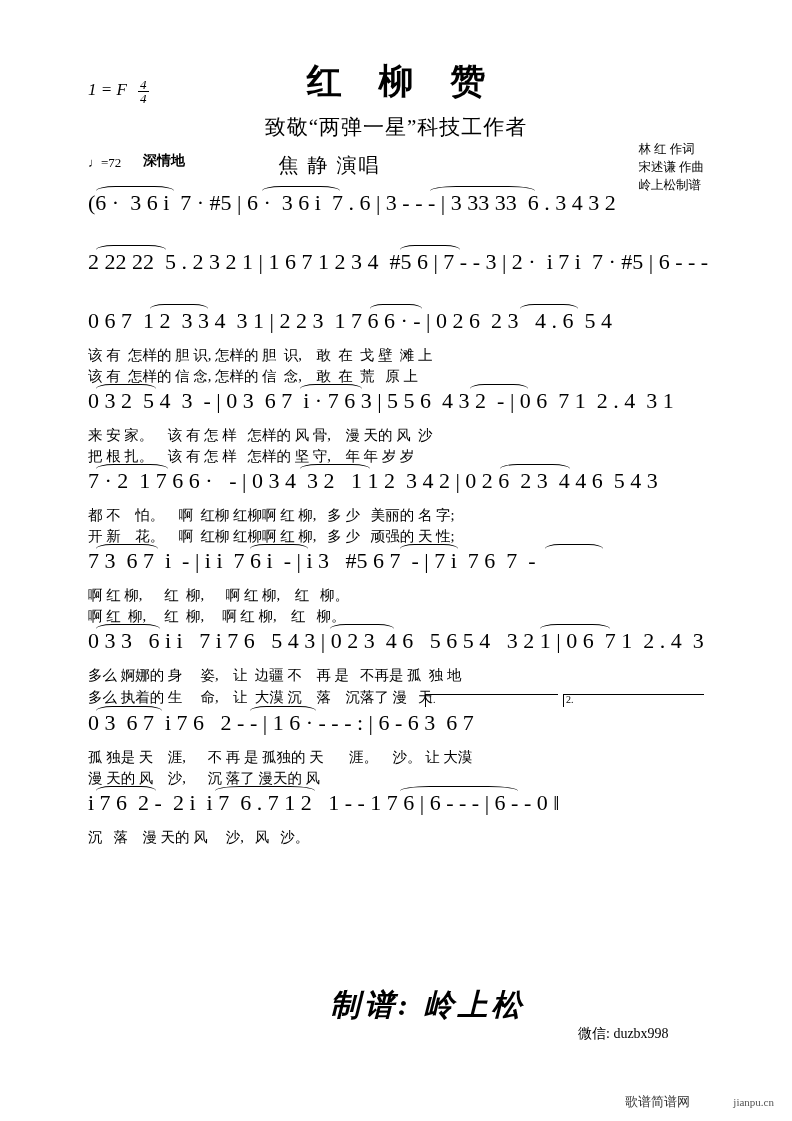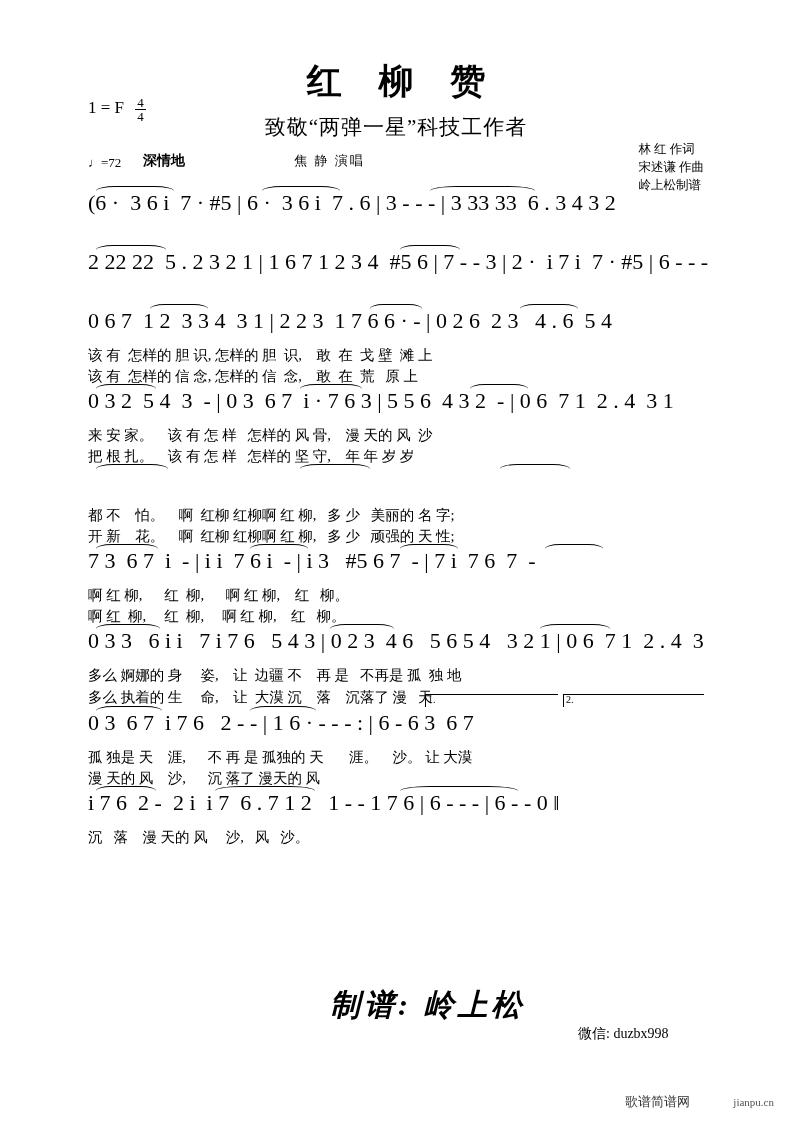--- a/index.html
+++ b/index.html
@@ -4,34 +4,34 @@
 <style>
   html,body{margin:0;padding:0;}
   body{
     width:792px;height:1121px;background:#ffffff;
     font-family:"Liberation Serif", serif;
     color:#000;position:relative;overflow:hidden;
   }
   .page{position:absolute;left:0;top:0;width:792px;height:1121px;}
 
   
-  .key-sig{position:absolute;left:88px;top:96px;font-size:17px;font-family:"Liberation Serif",serif;}
+  .key-sig{position:absolute;left:88px;top:78px;font-size:17px;font-family:"Liberation Serif",serif;font-style:italic;}
   .key-sig .frac{display:inline-block;vertical-align:middle;text-align:center;line-height:1.0;font-size:13px;margin-left:7px;}
   .key-sig .frac .num{display:block;border-bottom:1.6px solid #000;padding:0 2px;}
   .key-sig .frac .den{display:block;padding:0 2px;}
 
   .title{position:absolute;left:0;top:58px;width:792px;text-align:center;
     font-size:35px;font-weight:bold;letter-spacing:14px;text-indent:14px;
     font-family:"Liberation Serif",serif;}
   .subtitle{position:absolute;left:0;top:113px;width:792px;text-align:center;
     font-size:21px;letter-spacing:1px;font-family:"Liberation Serif",serif;}
 
   .tempo{position:absolute;left:88px;top:155px;font-size:13px;}
   .mood{position:absolute;left:143px;top:152px;font-size:14px;font-weight:bold;}
-  .singer{position:absolute;left:0;top:152px;width:659px;text-align:center;font-size:13px;letter-spacing:2px;}
+  .singer{position:absolute;left:0;top:152px;width:659px;text-align:center;font-size:20px;letter-spacing:2px;}
 
   .credits{position:absolute;right:88px;top:140px;text-align:left;font-size:12.5px;line-height:1.45;}
 
   
   .music{position:absolute;left:0;top:190px;width:792px;}
   .line{position:relative;margin:0 0 0 0;}
   .notes{
     position:relative;height:38px;
     padding:0 0 0 0;
     font-size:22px;font-family:"Liberation Serif",serif;
@@ -134,20 +134,21 @@
       <div class="lyr">
         <div class="row">把 根 扎。    该 有 怎 样   怎样的 坚 守,    年 年 岁 岁</div>
       </div>
     </div>
 
     <div class="line">
       <div class="notes">
         <div class="slur" style="left:96px;top:-4px;width:72px;"></div>
         <div class="slur" style="left:300px;top:-4px;width:70px;"></div>
         <div class="slur" style="left:500px;top:-4px;width:70px;"></div>
+        <div class="row">7 · 2  1 7 6 6 ·   - | 0 3 4  3 2   1 1 2  3 4 2 | 0 2 6  2 3  4 4 6  5 4 3</div>
       </div>
       <div class="lyr">
         <div class="row">都 不    怕。    啊  红柳 红柳啊 红 柳,   多 少   美丽的 名 字;</div>
       </div>
       <div class="lyr">
         <div class="row">开 新    花。    啊  红柳 红柳啊 红 柳,   多 少   顽强的 天 性;</div>
       </div>
     </div>
 
 

